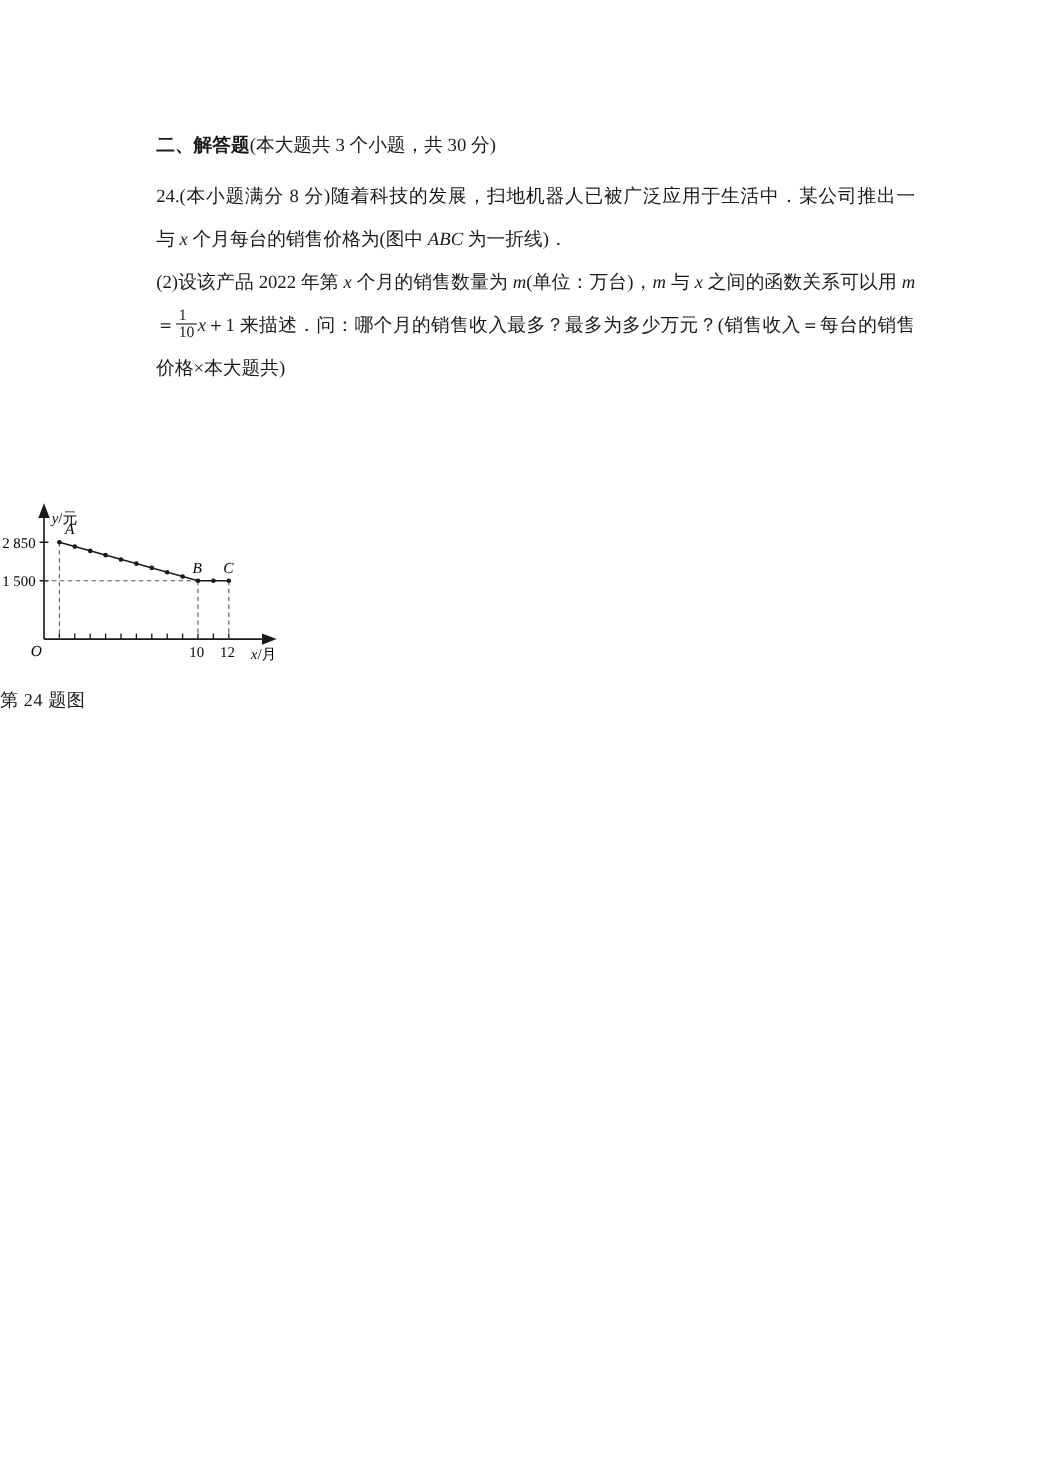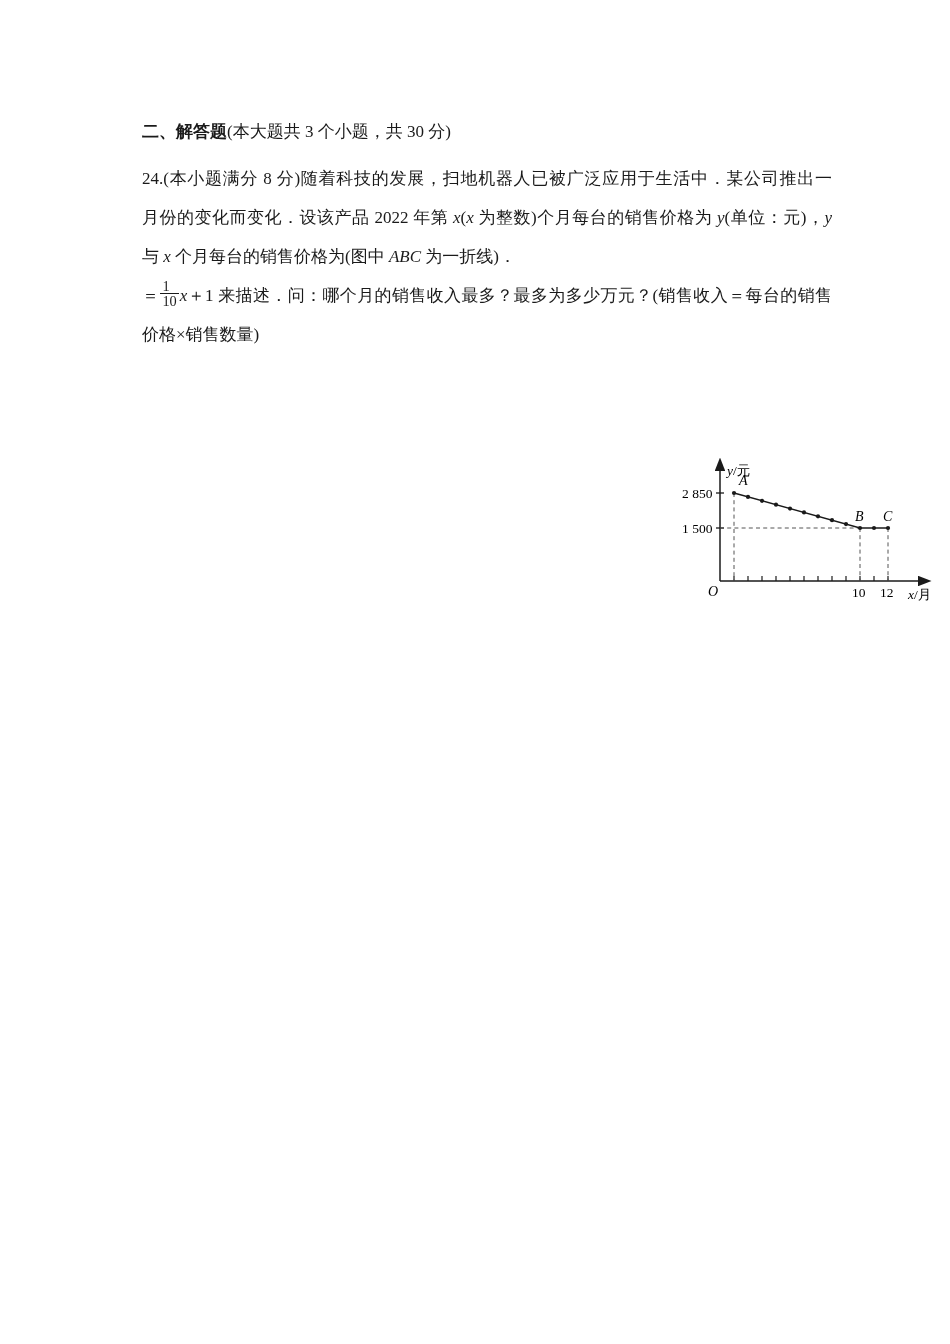--- a/index.html
+++ b/index.html
@@ -87,21 +87,21 @@
     padding: 0 2px;
     font-size: 0.86em;
   }
 
   
   .figure-wrap {
     position: absolute;
     left: 0;
     top: 455px;
     width: 950px;
-    text-align: right;
+    text-align: left;
   }
   .figure-box {
     display: inline-block;
     position: relative;
     width: 270px;
     height: 150px;
   }
   .figure-caption {
     font-size: 16.5px;
     margin-top: 16px;
@@ -143,29 +143,29 @@
 
     <div class="section-heading">
       <span class="bold-part">二、解答题</span><span class="normal-part">(本大题共 3 个小题，共 30 分)</span>
     </div>
 
     <div class="question">
 
       <div class="qline just"><span class="num">24.</span><span>(本小题满分 8 分)</span><span>随着科技的发展，扫地机器人已被广泛应用于生活中．某公司推出一</span></div>
 
 
-      <div class="qline just"><span>月份的变化而变化．设该产品 2022 年第 </span><span class="it">x</span><span>(</span><span class="it">x</span><span> 为整数)个月每台的销售价格为 </span><span class="it">y</span><span>(单位：元)，</span><span class="it">y</span></div>
 
       <div class="qline"><span>与 </span><span class="it">x</span><span> 个月每台的销售价格为(图中 </span><span class="it">ABC</span><span> 为一折线)．</span></div>
 
 
+      <div class="qline just"><span>(2)设该产品 2022 年第 </span><span class="it">x</span><span> 个月的销售数量为 </span><span class="it">m</span><span>(单位：万台)，</span><span class="it">m</span><span> 与 </span><span class="it">x</span><span> 之间的函数关系可以用 </span><span class="it">m</span></div>
 
       <div class="qline just"><span>＝</span><span class="frac"><span class="n">1</span><span class="d">10</span></span><span class="it">x</span><span>＋1</span><span> 来描述．问：哪个月的销售收入最多？最多为多少万元？(销售收入＝每台的销售</span></div>
 
-      <div class="qline"><span>价格×销售数量)</span></div>
+      <div class="qline"><span>价格×本大题共)</span></div>
 
     </div>
   </div>
 
   <div class="figure-wrap">
     <div class="figure-box">
       <svg class="chart" width="270" height="150" viewBox="0 0 270 150">
         <defs>
           <marker id="arrowhead" markerWidth="9" markerHeight="7" refX="0" refY="3.5" orient="auto">
             <polygon points="0 0, 9 3.5, 0 7" fill="#1a1a1a"></polygon>
@@ -225,15 +225,16 @@
         <circle cx="166" cy="69.1" r="2.1" fill="#1a1a1a"></circle>
         <circle cx="180" cy="73" r="2.1" fill="#1a1a1a"></circle>
         <circle cx="194" cy="73" r="2.1" fill="#1a1a1a"></circle>
         <circle cx="208" cy="73" r="2.1" fill="#1a1a1a"></circle>
 
         <text class="pt-label" x="59" y="30">A</text>
         <text class="pt-label" x="175" y="66">B</text>
         <text class="pt-label" x="203" y="66">C</text>
       </svg>
     </div>
+    <div class="figure-caption">第 24 题图</div>
   </div>
 
 </div>
 
 </body></html>

